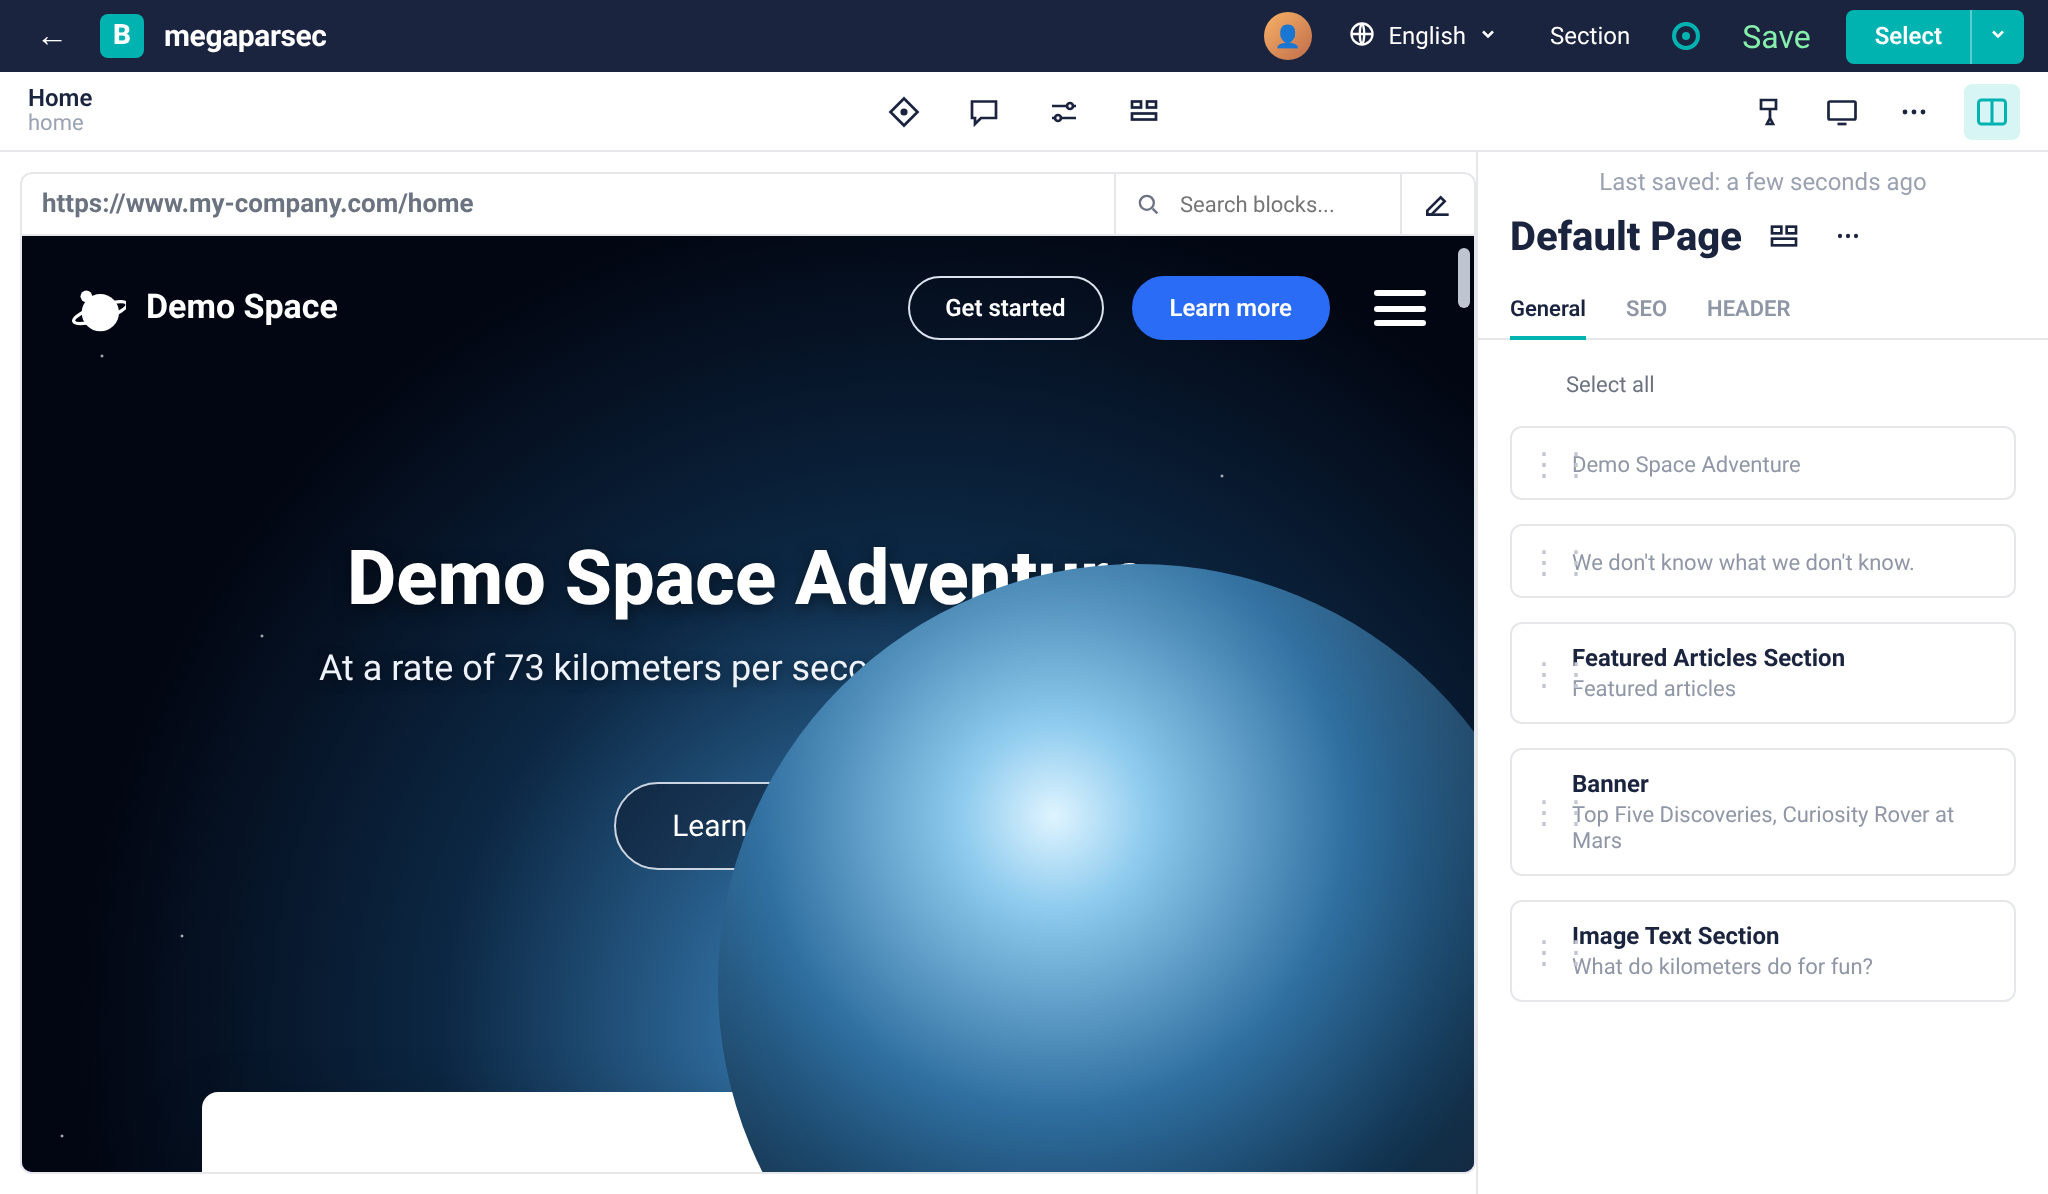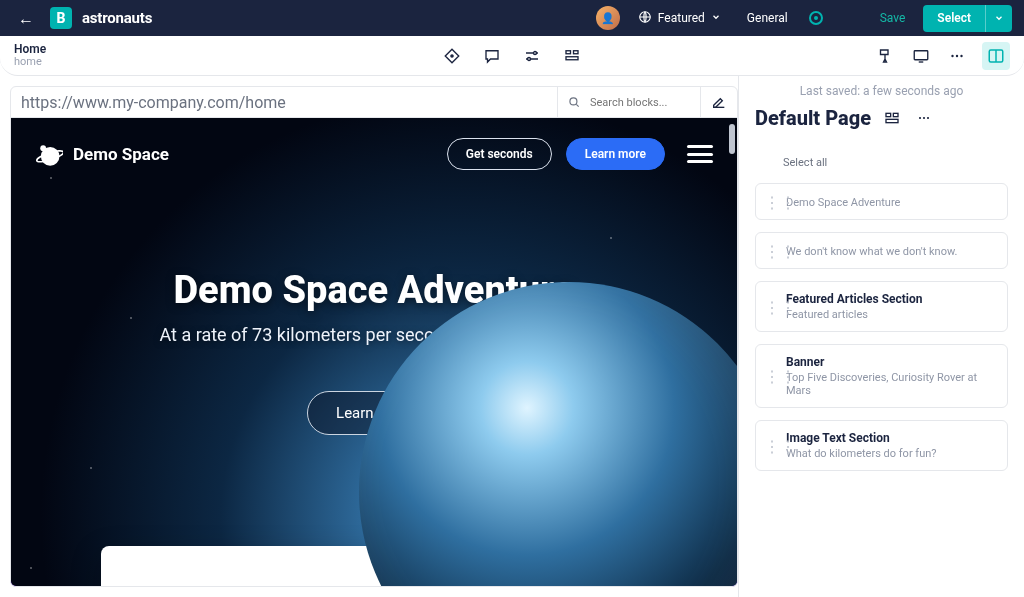--- a/index.html
+++ b/index.html
@@ -13,21 +13,21 @@
   .logo-text { font-weight: 700; font-size: 15px; letter-spacing: -0.2px; }
   .topbar-spacer { flex: 1; }
   .avatar { width: 24px; height: 24px; border-radius: 50%; background: linear-gradient(135deg,#f7b267,#c06c4a); display:flex;align-items:center;justify-content:center;font-size:11px;color:#fff; }
   .lang { display: flex; align-items: center; gap: 6px; font-size: 12px; color: #fff; cursor: pointer; padding: 4px 8px; }
   .lang svg { width: 14px; height: 14px; }
   .lang .chev svg { width: 10px; height: 10px; }
   .top-link { font-size: 12px; color: #fff; cursor: pointer; padding: 4px 8px; }
   .status-dot-wrap { width:20px;height:20px;display:flex;align-items:center;justify-content:center;}
   .status-dot { width: 14px; height:14px; border:2px solid #00b3b0; border-radius:50%; position:relative; }
   .status-dot::after{content:"";position:absolute;inset:3px;background:#00b3b0;border-radius:50%;}
-  .save-link { color:#14b8a6; font-size:12px; cursor:pointer; padding:4px 8px;margin-left:36px; }
+  .save-link { color:#86efac; font-size:16px; cursor:pointer; padding:4px 8px; }
   .publish-wrap { display:flex; }
   .publish-btn { background:#00b3b0; color:#fff; border:none; padding:6px 14px; font-size:12px; font-weight:600; border-radius:4px 0 0 4px; cursor:pointer; }
   .publish-more { background:#00b3b0; color:#fff; border:none; border-left:1px solid rgba(255,255,255,.35); padding:6px 8px; border-radius:0 4px 4px 0; cursor:pointer; }
 
   
   .secondbar { height: 40px; border-bottom:1px solid #e5e7eb; display:flex; align-items:center; padding:0 14px; gap:18px; }
   .crumb { display:flex; flex-direction:column; line-height:1.1; }
   .crumb .title { font-size:12px; font-weight:600; color:#1b243f; }
   .crumb .slug { font-size:11px; color:#9aa1b1; }
   .second-spacer { flex:1; }
@@ -35,21 +35,21 @@
   .tool-icons-right { display:flex; gap:14px; align-items:center; }
   .iconbtn { width:22px; height:22px; display:flex; align-items:center; justify-content:center; cursor:pointer; color:#1b243f; }
   .iconbtn.active { background:#d6f5f4; border-radius:4px; color:#00b3b0; padding:4px; width:28px; height:28px; }
   .iconbtn svg { width:18px; height:18px; }
 
   .workspace { display:flex; height: calc(100% - 76px); }
 
   
   .preview-pane { flex:1; display:flex; flex-direction:column; padding:10px 0 10px 10px; }
   .url-row { display:flex; align-items:center; border:1px solid #e5e7eb; border-radius:6px 6px 0 0; height:32px; background:#fff; }
-  .url-text { flex:1; font-size:16px; color:#6b7280; padding:0 10px; }
+  .url-text { flex:1; font-size:13px; color:#6b7280; padding:0 10px;font-weight:bold; }
   .url-sep { width:1px; height:100%; background:#e5e7eb; }
   .url-search-ico { width:32px; display:flex; align-items:center; justify-content:center; color:#6b7280; }
   .url-search-input { border:none; outline:none; width:110px; font-size:11px; color:#6b7280; }
   .url-edit-ico { width:36px; display:flex; align-items:center; justify-content:center; color:#1b243f; cursor:pointer; }
   .preview-frame { flex:1; border:1px solid #e5e7eb; border-top:none; border-radius:0 0 6px 6px; overflow:hidden; position:relative; background:#6d28d9; }
   .site { position:absolute; inset:0; background: radial-gradient(circle at 62% 85%, #5aa8d8 0%, #2e6a9b 16%, #0c2743 40%, #020612 70%); }
   .site::after{content:"";position:absolute;left:48%;top:35%;width:420px;height:420px;border-radius:50%;background:radial-gradient(circle at 40% 30%, #dff4ff 0%, #8ecbee 12%, #2f6fa0 38%, #0d2a44 65%, rgba(0,0,0,0) 72%);box-shadow: -20px -10px 60px rgba(255,255,255,.08) inset;}
   .stars { position:absolute; inset:0; background-image: radial-gradient(1px 1px at 40px 60px,#fff,transparent),radial-gradient(1px 1px at 120px 200px,#fff,transparent),radial-gradient(1px 1px at 80px 350px,#fff,transparent),radial-gradient(1px 1px at 600px 120px,#fff,transparent),radial-gradient(1px 1px at 20px 450px,#fff,transparent);}  
   .site-header { position:absolute; top:0; left:0; right:0; display:flex; align-items:center; padding:20px 24px; gap:14px; }
   .site-logo { display:flex; align-items:center; gap:10px; color:#fff; font-weight:700; font-size:17px;}
@@ -84,53 +84,53 @@
   .block .drag { position:absolute; left:8px; top:50%; transform:translateY(-50%); color:#c1c6d0; width:12px; }
   .block .btitle { font-size:12px; font-weight:700; color:#1b243f; }
   .block .bsub { font-size:11px; color:#8f96a6; margin-top:2px; }
 </style>
 </head>
 <body>
 
 <div class="topbar">
   <button class="back-btn">←</button>
   <div class="logo-badge">B</div>
-  <div class="logo-text">astronauts</div>
+  <div class="logo-text">megaparsec</div>
   <div class="topbar-spacer"></div>
   <div class="avatar">👤</div>
   <div class="lang">
     <span>
       <svg viewBox="0 0 24 24" fill="none" stroke="currentColor" stroke-width="2">
           <circle cx="12" cy="12" r="9"></circle>
           <path d="M3 12h18M12 3c2.5 3 2.5 15 0 18M12 3c-2.5 3-2.5 15 0 18"></path>
         </svg>
     </span>
-    <span>Featured</span>
+    <span>English</span>
     <span class="chev">
       <svg viewBox="0 0 24 24" fill="none" stroke="currentColor" stroke-width="3">
           <path d="M6 9l6 6 6-6"></path>
         </svg>
     </span>
   </div>
-  <div class="top-link">General</div>
+  <div class="top-link">Section</div>
   <div class="status-dot-wrap">
       <span class="status-dot"></span>
     </div>
   <div class="save-link">Save</div>
   <div class="publish-wrap">
     <button class="publish-btn">Select</button>
     <button class="publish-more">
       <svg viewBox="0 0 24 24" width="10" height="10" fill="none" stroke="currentColor" stroke-width="3">
           <path d="M6 9l6 6 6-6"></path>
         </svg>
     </button>
   </div>
 </div>
 
-<div class="secondbar" style="position:relative;border-radius:18px;">
+<div class="secondbar" style="position:relative;">
   <div class="crumb">
     <span class="title">Home</span>
     <span class="slug">home</span>
   </div>
   <div class="tool-icons-center">
     <div class="iconbtn">
         <svg viewBox="0 0 24 24" fill="none" stroke="currentColor" stroke-width="1.8">
           <path d="M12 3l9 9-9 9-9-9z"></path>
           <circle cx="12" cy="12" r="1.5" fill="currentColor"></circle>
         </svg>
@@ -211,21 +211,21 @@
         <div class="site-header">
           <div class="site-logo">
             <svg viewBox="0 0 24 24" fill="#fff">
                 <circle cx="13" cy="14" r="8"></circle>
                 <circle cx="7" cy="7" r="2.5"></circle>
                 <ellipse cx="13" cy="14" rx="12" ry="3" fill="none" stroke="#fff" stroke-width="1.4" transform="rotate(-18 13 14)"></ellipse>
               </svg>
             <span>Demo Space</span>
           </div>
           <div class="site-header-spacer"></div>
-          <div class="pill outline">Get seconds</div>
+          <div class="pill outline">Get started</div>
           <div class="pill blue">Learn more</div>
           <div class="burger">
               <span></span>
               <span></span>
               <span></span>
             </div>
         </div>
         <div class="hero">
           <h1>Demo Space Adventure</h1>
           <p>At a rate of 73 kilometers per second per megaparsec</p>
@@ -249,20 +249,25 @@
           </svg>
         </div>
       <div class="iconbtn">
           <svg viewBox="0 0 24 24" fill="currentColor">
             <circle cx="6" cy="12" r="1.6"></circle>
             <circle cx="12" cy="12" r="1.6"></circle>
             <circle cx="18" cy="12" r="1.6"></circle>
           </svg>
         </div>
     </div>
+    <div class="tabs">
+      <div class="tab active">General</div>
+      <div class="tab">SEO</div>
+      <div class="tab">HEADER</div>
+    </div>
     <div class="body-area">
       <div class="selectall">Select all</div>
 
       <div class="block">
         <span class="drag">⋮⋮</span>
         <div class="bsub">Demo Space Adventure</div>
       </div>
       <div class="block">
         <span class="drag">⋮⋮</span>
         <div class="bsub">We don't know what we don't know.</div>

